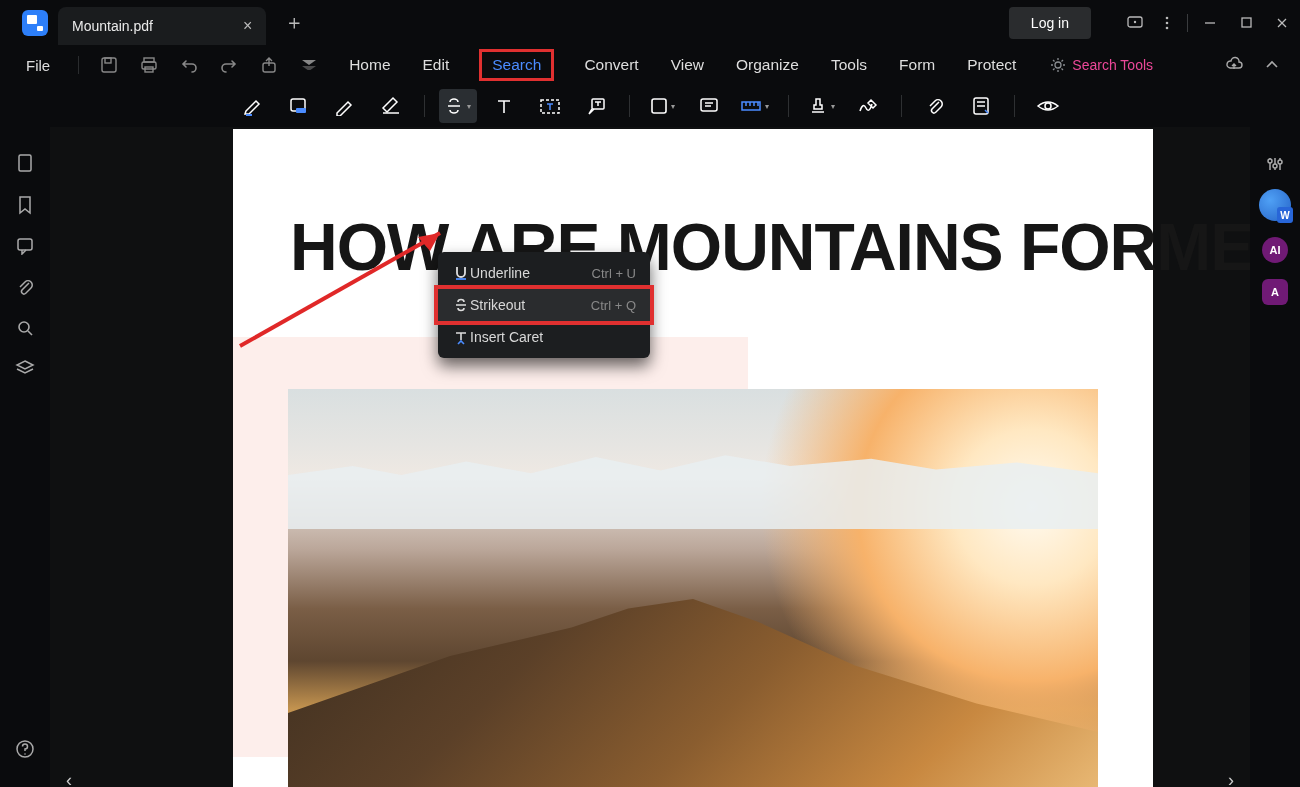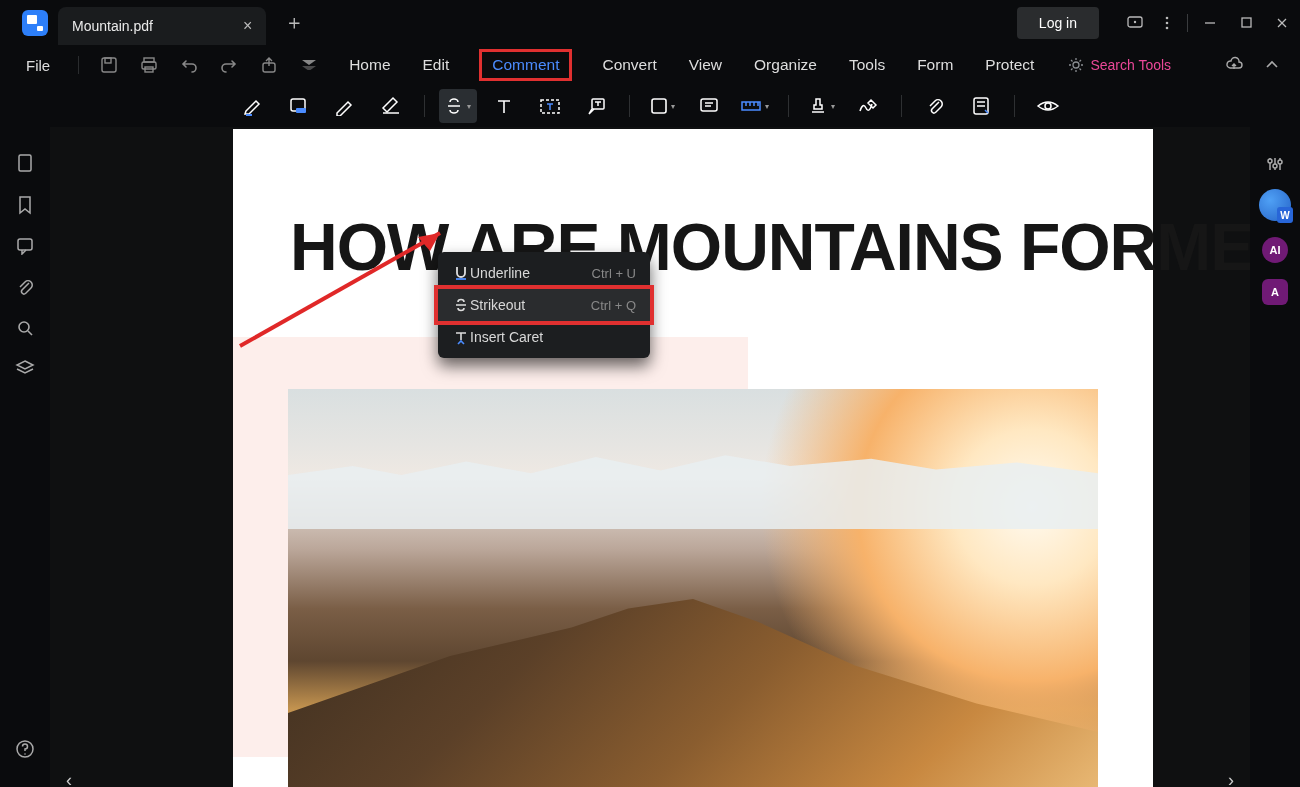--- a/index.html
+++ b/index.html
@@ -54,21 +54,21 @@
   .tab-title { color:#eaeaea; font-size:14px;}
   .tab-close { color:#bbb; cursor:pointer; font-size:16px;}
   .tab-add { color:#bbb; margin-left:18px; font-size:20px; cursor:pointer;}
   .spacer { flex:1;}
   .login-btn {
     background:#2a2c2e;
     color:#fff;
     border:none;
     padding:8px 22px;
     border-radius:4px;
-    margin-right:20px;
+    margin-right:28px;
     font-size:14px;
     cursor:pointer;
   }
   .titlebar-icon {
     color:#bbb;
     width:32px; height:32px;
     display:flex; align-items:center; justify-content:center;
     font-size:14px;
     cursor:pointer;
   }
@@ -360,21 +360,21 @@
     </div>
   <div class="mb-icon">
       <svg width="14" height="10" viewBox="0 0 14 10" fill="#888">
         <path d="M0 0 H14 L7 5 Z"></path>
         <path d="M0 6 H14 L7 11 Z" opacity=".5"></path>
       </svg>
     </div>
   <div class="menu-tabs">
     <span class="menu-tab">Home</span>
     <span class="menu-tab">Edit</span>
-    <span class="menu-tab active">Comment</span>
+    <span class="menu-tab active">Search</span>
     <span class="menu-tab">Convert</span>
     <span class="menu-tab">View</span>
     <span class="menu-tab">Organize</span>
     <span class="menu-tab">Tools</span>
     <span class="menu-tab">Form</span>
     <span class="menu-tab">Protect</span>
   </div>
   <div class="search-tools">
     <svg width="16" height="16" viewBox="0 0 16 16" fill="none" stroke="#8a8e92" stroke-width="1.3">
         <circle cx="8" cy="8" r="3"></circle>

